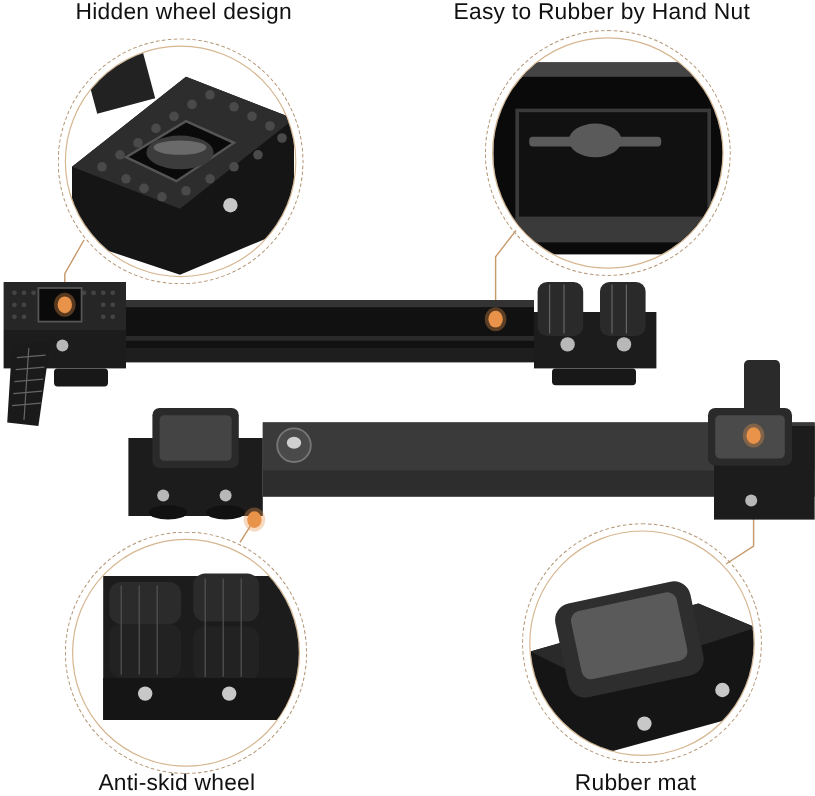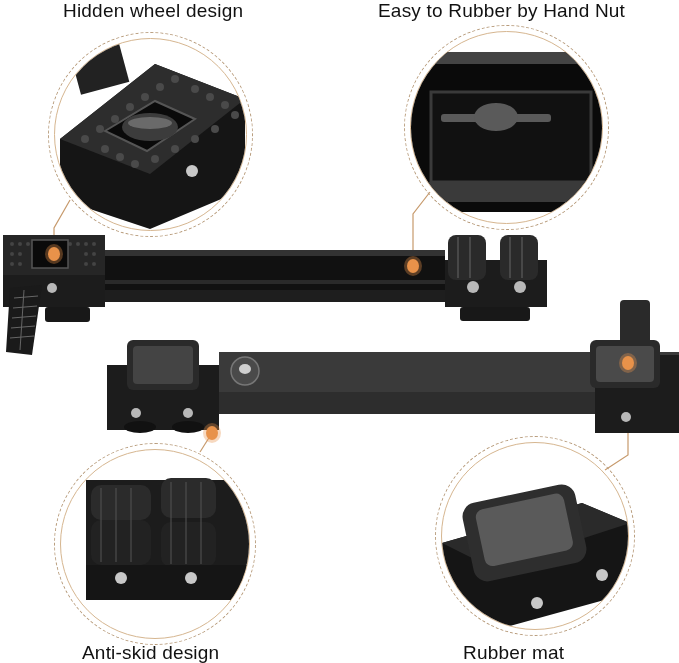--- a/index.html
+++ b/index.html
@@ -9,22 +9,22 @@
     .circle-inner { position: absolute; border-radius: 50%; border: 1.5px solid #d6b690; box-sizing: border-box; overflow: hidden; background: #fff; }
     .dot { position: absolute; width: 12px; height: 14px; border-radius: 50%; background: #e8924a; box-shadow: 0 0 0 3px rgba(232,146,74,0.35); }
     svg.lines { position: absolute; left: 0; top: 0; width: 679px; height: 663px; pointer-events: none; }
     .abs { position: absolute; }
   </style>
 </head>
 <body>
 
 <div class="title" style="left:52px; top:0px;margin-left:11px;">Hidden wheel design</div>
 <div class="title" style="left:378px; top:0px;">Easy to Rubber by Hand Nut</div>
-<div class="title" style="left:82px; top:642px;">Anti-skid design</div>
-<div class="title" style="left:463px; top:642px;text-align:right;">Rubber mat</div>
+<div class="title" style="left:82px; top:642px;">Anti-skid wheel</div>
+<div class="title" style="left:479px; top:642px;text-align:right;">Rubber mat</div>
 
 <svg class="lines" viewBox="0 0 679 663">
   <polyline points="70,200 54,228 54,252" fill="none" stroke="#c79a6c" stroke-width="1.2"></polyline>
   <polyline points="430,192 413,214 413,265" fill="none" stroke="#c79a6c" stroke-width="1.2"></polyline>
   <polyline points="628,364 628,455 605,470" fill="none" stroke="#c79a6c" stroke-width="1.2"></polyline>
   <polyline points="212,433 200,452" fill="none" stroke="#c79a6c" stroke-width="1.2"></polyline>
 </svg>
 
 <div class="circle-outer" style="left:48px; top:32px; width:205px; height:205px;"></div>
 <div class="circle-inner" style="left:54px; top:38px; width:193px; height:193px;">

